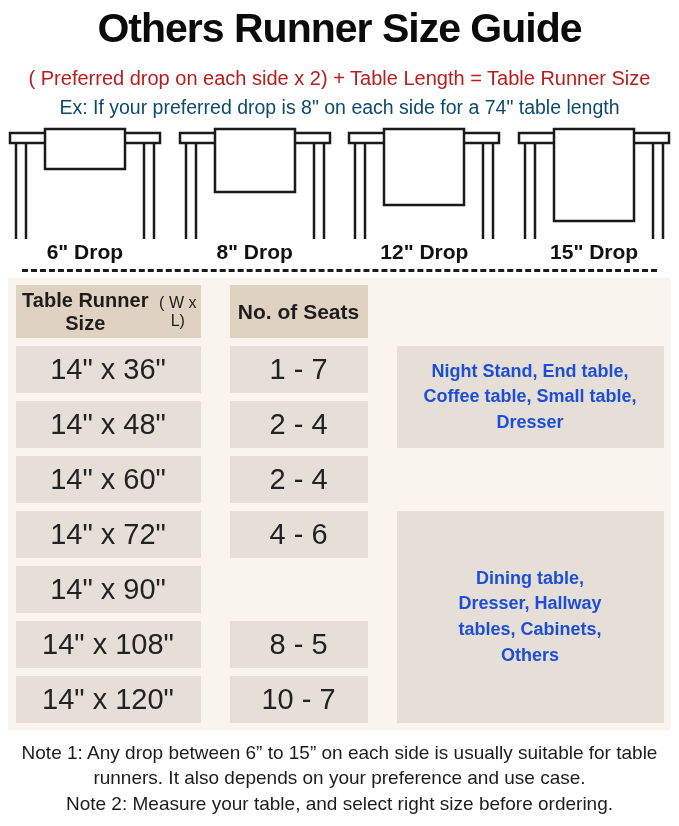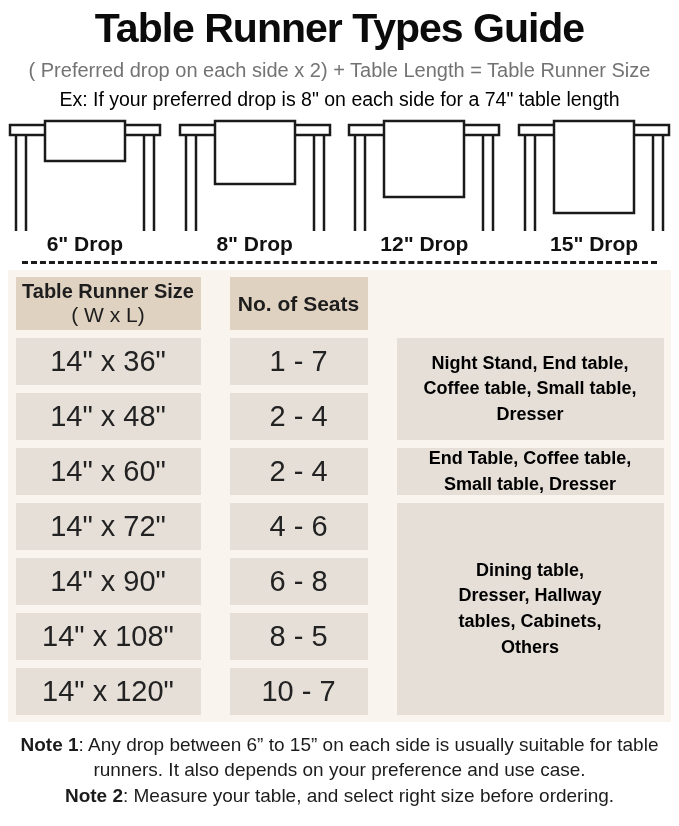--- a/index.html
+++ b/index.html
@@ -6,73 +6,73 @@
   body {
     width:679px; height:826px; overflow:hidden;
     background:#ffffff;
     font-family:"Liberation Sans", sans-serif;
     color:#1d1d1d;
   }
   .title {
     margin:5px 0 0; text-align:center;
     font-size:41px; font-weight:bold; letter-spacing:-1px; color:#0b0b0b;
   }
-  .formula { margin:7px 0 0; text-align:center; font-size:20px; color:#737373; }
-  .example { margin:6px 0 0; text-align:center; font-size:19.5px; color:#000000; }
+  .formula { margin:15px 0 0; text-align:center; font-size:20px; color:#b91c1c; }
+  .example { margin:6px 0 0; text-align:center; font-size:19.5px; color:#0c4a6e; }
 
   .illustrations { display:flex; margin-top:7px; }
   .illu { flex:1; display:flex; justify-content:center; }
 
   .drop-labels { display:flex; margin-top:1px; }
   .drop-label { flex:1; text-align:center; font-size:21px; font-weight:bold; color:#111; }
 
   .dashed-divider { margin:5px 22px 0; height:0; border-top:3px dashed #1b1b1b; }
 
   .panel {
     margin:6px 8px 0; background:#f9f5ee;
     padding:7px 0;
     display:grid;
     grid-template-columns:185px 138px 267px;
     grid-template-rows:53px repeat(7, 47px);
     row-gap:8px; column-gap:29px;
     justify-content:center;
   }
   .cell {
-    display:flex; flex-direction:column;
+    display:flex; flex-direction:row;
     align-items:center; justify-content:center;
     text-align:center;
   }
   .header-cell { background:#dfd2c0; }
   .h-main { font-size:20px; font-weight:bold; line-height:1.15; }
-  .h-sub  { font-size:21px; line-height:1.1; }
+  .h-sub  { font-size:16px; line-height:1.1; }
   .h-single { font-size:21px; font-weight:bold; }
   .data-cell { background:#e6dfd8; font-size:29px; font-weight:400; color:#222; }
   .types-cell {
     background:#e6dfd8; font-weight:bold; font-size:18px;
-    line-height:1.42; padding:0 10px; color:#000000;
+    line-height:1.42; padding:0 10px; color:#1d4ed8;
   }
   .types-cell .inner-narrow { max-width:180px; }
   .c1 { grid-column:1; } .c2 { grid-column:2;align-items:center; } .c3 { grid-column:3; }
   .r1 { grid-row:1; } .r2 { grid-row:2; } .r3 { grid-row:3; } .r4 { grid-row:4; }
   .r5 { grid-row:5; } .r6 { grid-row:6; } .r7 { grid-row:7; } .r8 { grid-row:8; }
   .span-2-3 { grid-row:2 / 4; }
   .span-4   { grid-row:4 / 5; }
   .span-5-8 { grid-row:5 / 9; }
 
   .notes { margin:10px 6px 0; text-align:center; font-size:19px; line-height:1.33; color:#1c1c1c; }
   .notes p { margin:0; }
-  .note-label { font-weight:bold; }
+  .note-label { font-weight:normal; }
   svg { display:block; }
 </style>
 </head>
 <body>
 
 <div>
 
-  <h1 class="title">Table Runner Types Guide</h1>
+  <h1 class="title">Others Runner Size Guide</h1>
   <p class="formula">( Preferred drop on each side x 2) + Table Length = Table Runner Size</p>
   <p class="example">Ex: If your preferred drop is 8" on each side for a 74" table length</p>
 
   <div class="illustrations">
     <div class="illu">
       <svg width="160" height="113" viewBox="0 0 160 113">
         <g stroke="#1a1a1a" stroke-width="2.5" fill="none">
           <line x1="11" y1="16" x2="11" y2="113"></line>
             <line x1="21" y1="16" x2="21" y2="113"></line>
           <line x1="139" y1="16" x2="139" y2="113"></line>
@@ -144,29 +144,25 @@
     <div class="cell data-cell c1 r4">14" x 60"</div>
     <div class="cell data-cell c1 r5">14" x 72"</div>
     <div class="cell data-cell c1 r6">14" x 90"</div>
     <div class="cell data-cell c1 r7">14" x 108"</div>
     <div class="cell data-cell c1 r8">14" x 120"</div>
 
     <div class="cell data-cell c2 r2">1 - 7</div>
     <div class="cell data-cell c2 r3">2 - 4</div>
     <div class="cell data-cell c2 r4">2 - 4</div>
     <div class="cell data-cell c2 r5">4 - 6</div>
-    <div class="cell data-cell c2 r6">6 - 8</div>
     <div class="cell data-cell c2 r7">8 - 5</div>
     <div class="cell data-cell c2 r8">10 - 7</div>
 
     <div class="cell types-cell c3 span-2-3">
       <div>Night Stand, End table, Coffee table, Small table, Dresser</div>
-    </div>
-    <div class="cell types-cell c3 span-4">
-      <div>End Table, Coffee table, Small table, Dresser</div>
     </div>
     <div class="cell types-cell c3 span-5-8">
       <div class="inner-narrow">Dining table, Dresser, Hallway tables, Cabinets, Others</div>
     </div>
   </div>
 
   <div class="notes">
     <p><span class="note-label">Note 1</span><span>: Any drop between 6” to 15” on each side is usually suitable for table runners. It also depends on your preference and use case.</span></p>
     <p><span class="note-label">Note 2</span><span>: Measure your table, and select right size before ordering.</span></p>
   </div>

